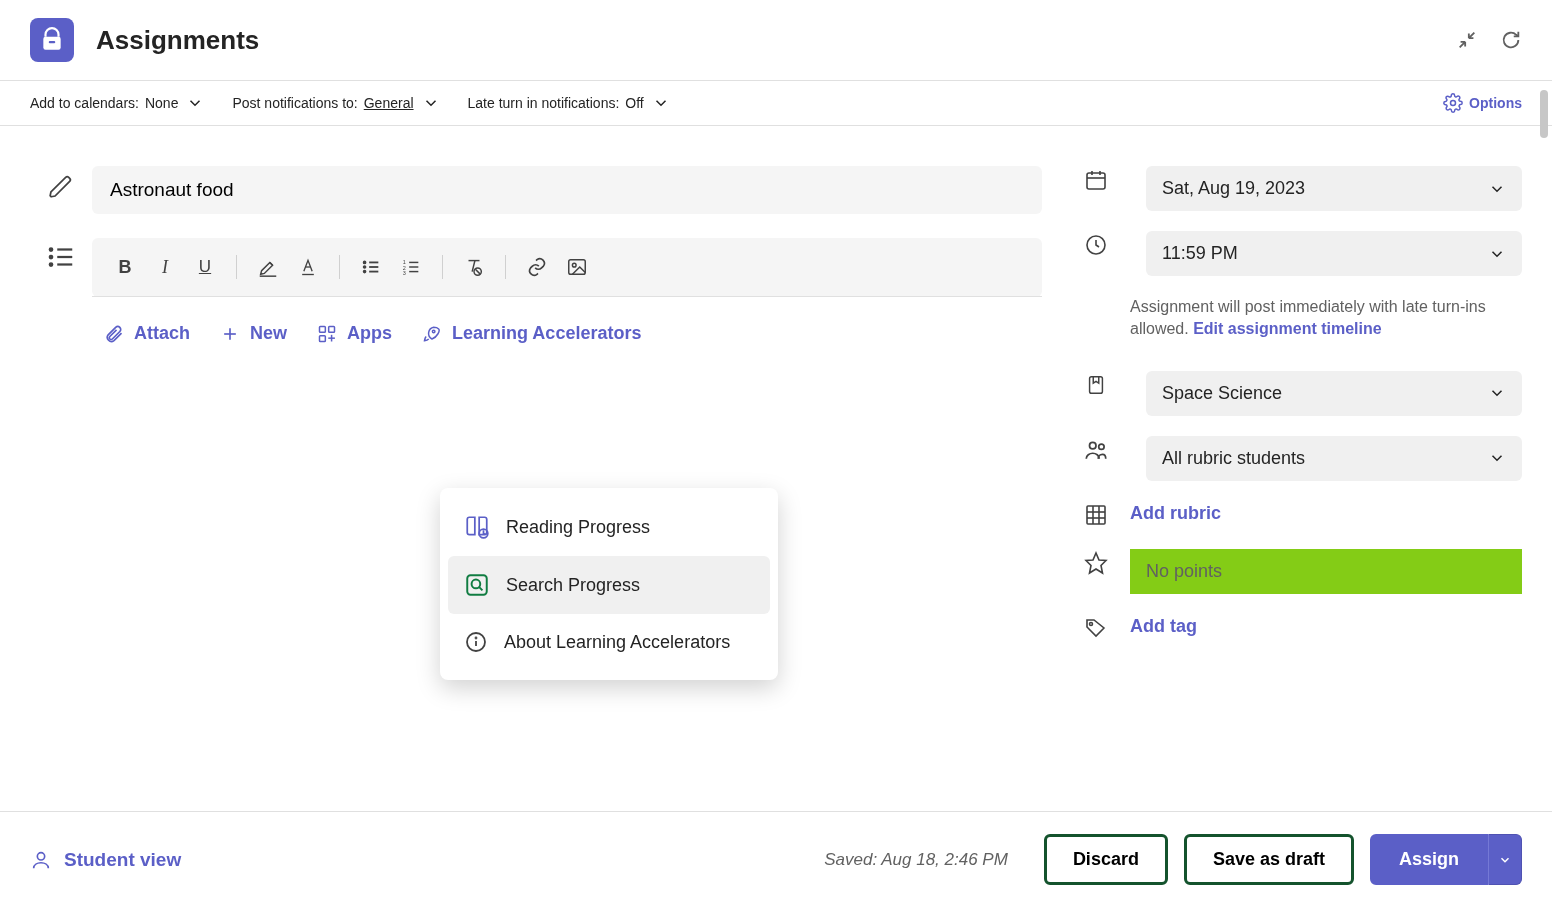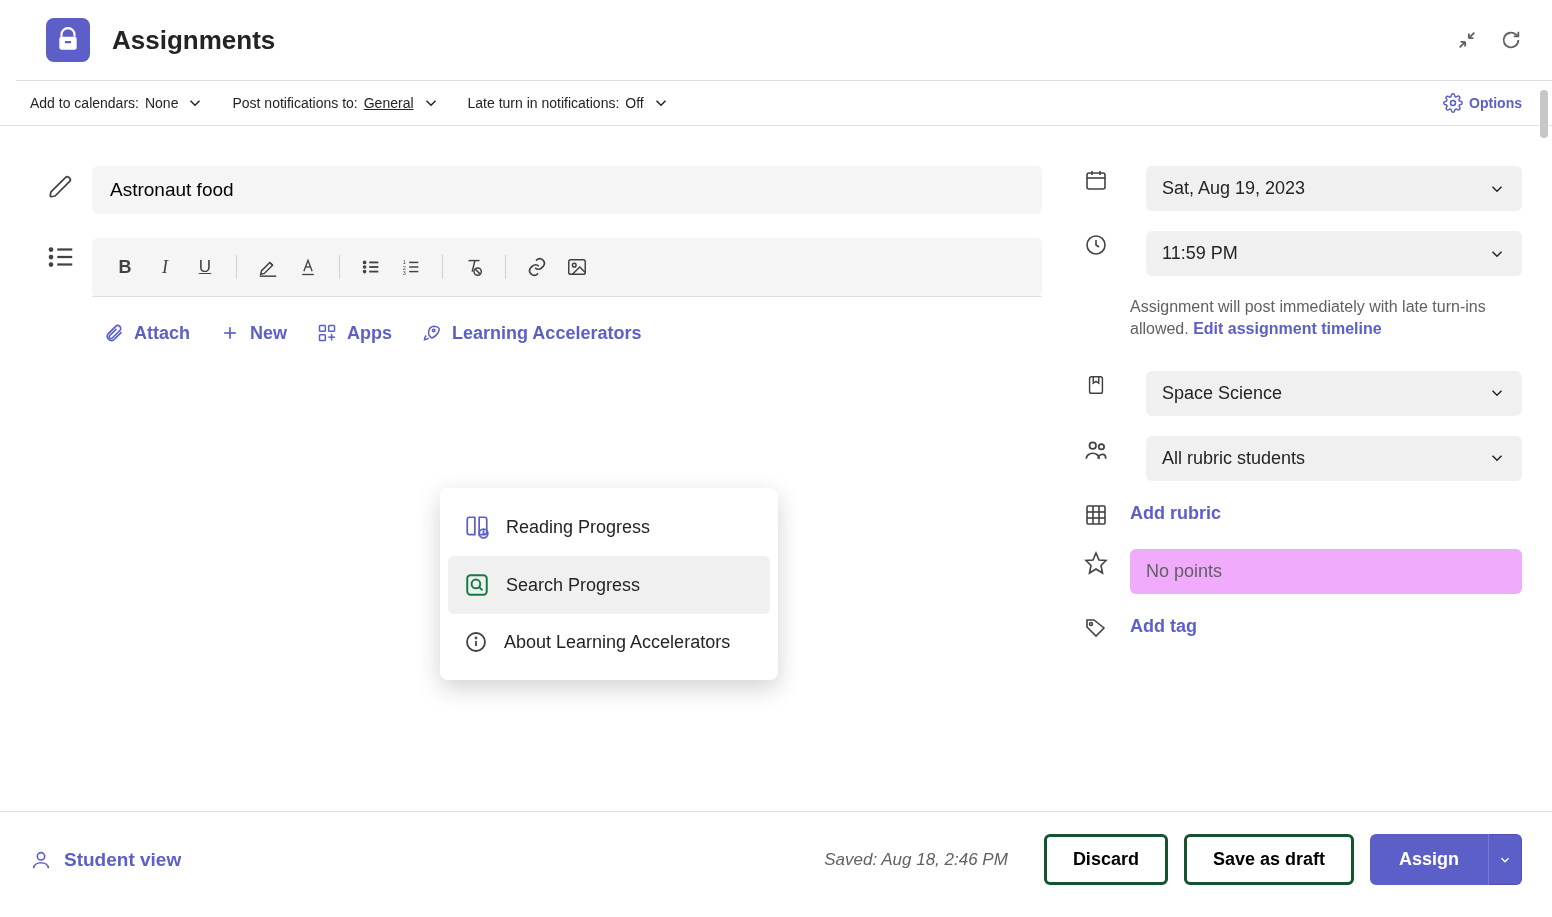--- a/index.html
+++ b/index.html
@@ -14,21 +14,20 @@
     display: flex;
     flex-direction: column;
   }
 
   
   .app-header {
     display: flex;
     align-items: center;
     padding: 18px 30px;
     border-bottom: 1px solid #e0e0e0;
-    margin-left: 16px;
   }
   .app-icon {
     width: 44px;
     height: 44px;
     background: #5b5fc7;
     border-radius: 8px;
     display: flex;
     align-items: center;
     justify-content: center;
     margin-right: 22px;
@@ -123,21 +122,21 @@
   }
 
   .action-row {
     display: flex;
     gap: 30px;
     padding: 26px 0 0 12px;
     font-size: 18px;
   }
   .action-link {
     display: inline-flex;
-    align-items: flex-start;
+    align-items: flex-end;
     gap: 10px;
     color: #5b5fc7;
     font-weight: 600;
     cursor: pointer;
   }
 
   
   .right-row {
     display: flex;
     align-items: flex-start;
@@ -173,22 +172,22 @@
   .link-text {
     flex: 1;
     color: #5b5fc7;
     font-weight: 600;
     font-size: 18px;
     padding-top: 2px;
     cursor: pointer;
   }
   .points-field {
     flex: 1;
-    background: #f0abfc;
-    border-radius: 6px;
+    background: #84cc16;
+    border-radius: 0;
     padding: 12px 16px;
     font-size: 18px;
     color: #616161;
     cursor: text;
   }
 
   
   .popup {
     position: absolute;
     background: #ffffff;

